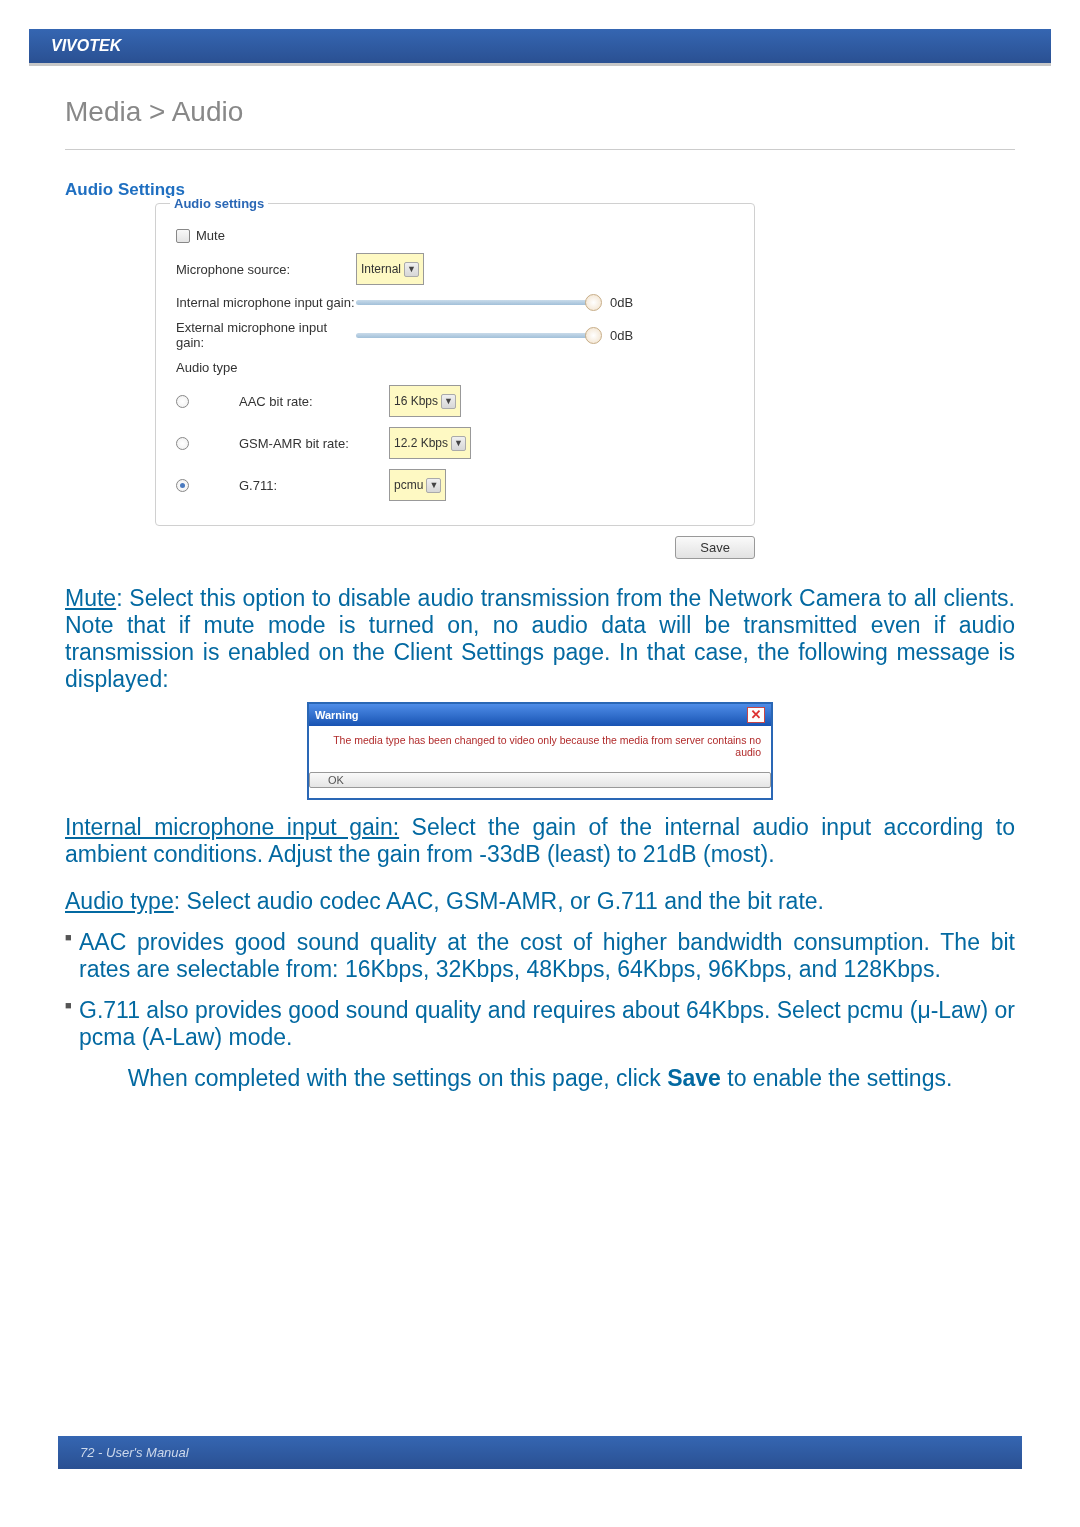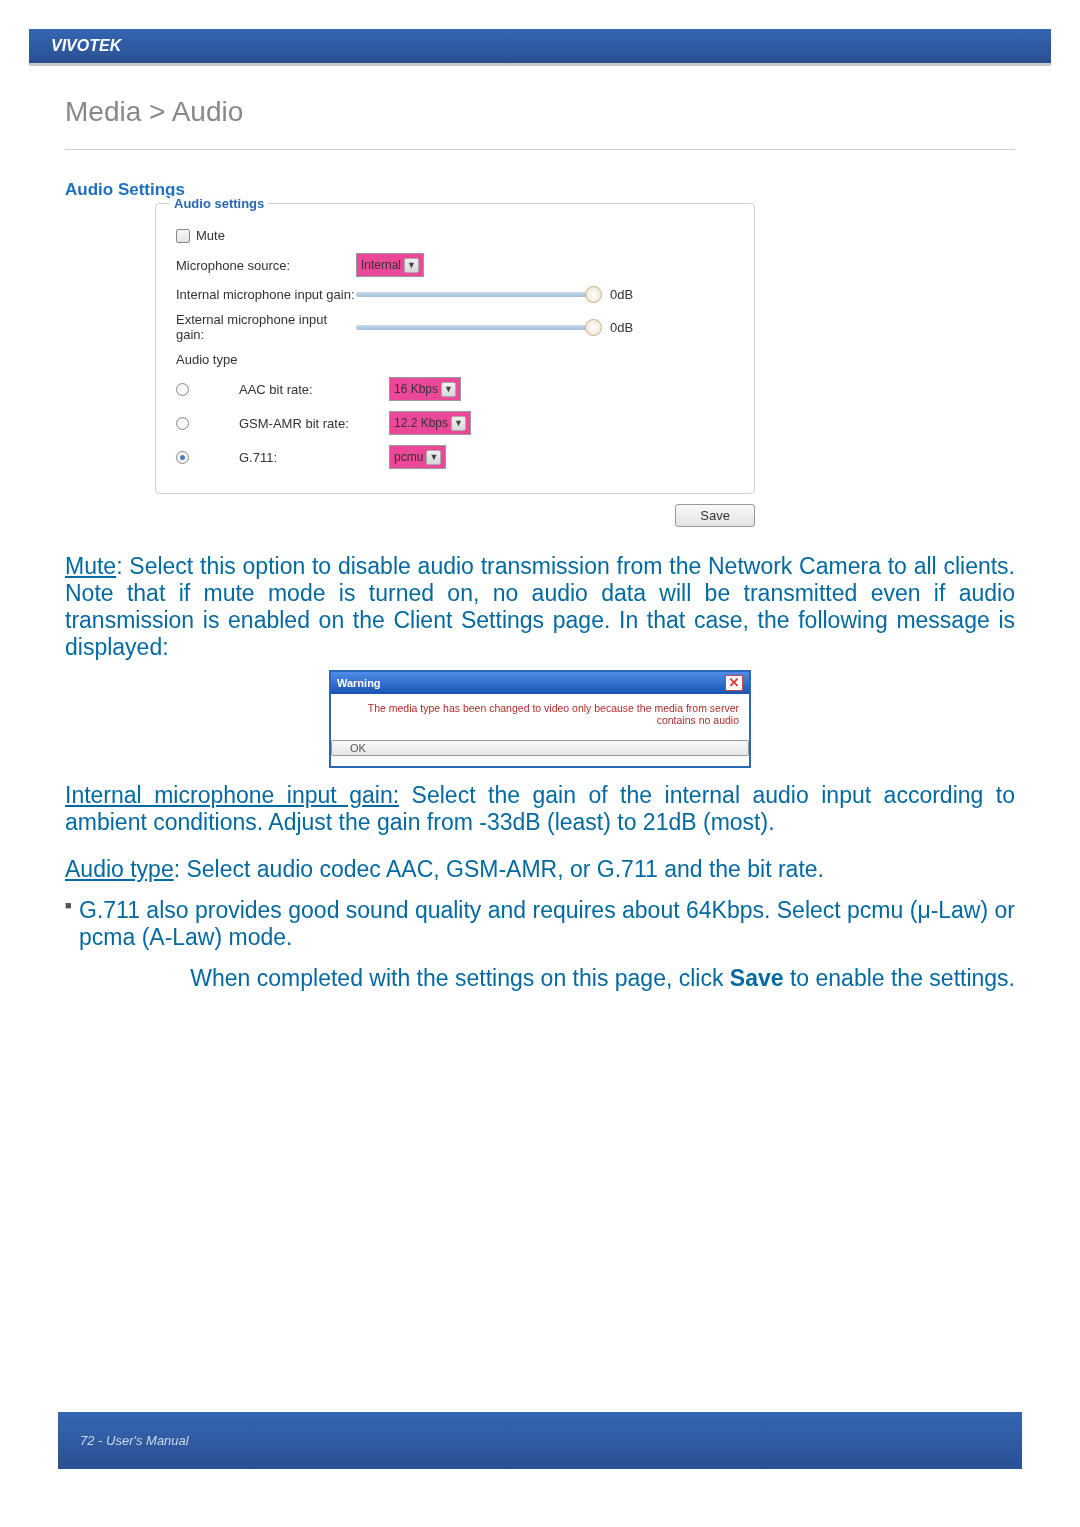--- a/index.html
+++ b/index.html
@@ -96,26 +96,26 @@
   }
   .radio .dot {
     width: 5px; height: 5px;
     border-radius: 50%;
     background: #4a7abf;
     display: none;
   }
   .radio.selected .dot { display:block; }
   .select {
     border: 1px solid #999;
-    background: #ec4899;
+    background: #fef9c3;
     font-size: 12px;
     padding: 1px 4px;
     display: inline-flex;
     align-items: center;
-    height: 24px;
+    height: 32px;
   }
   .select .arrow {
     margin-left: 3px;
     width: 15px; height: 15px;
     background: linear-gradient(#f0f0f0,#d7d7d7);
     border: 1px solid #aaa;
     border-radius: 2px;
     display: inline-flex;
     align-items:center; justify-content:center;
     font-size: 9px;
@@ -158,21 +158,21 @@
   }
   .prose {
     font-size: 23px;
     line-height: 1.18;
     color: #0369a1;
     text-align: justify;
   }
   .prose .u { text-decoration: underline; }
   .warn-box {
     margin: 8px auto 14px auto;
-    width: 422px;
+    width: 466px;
     border: 2px solid #2a67b5;
     background: #fff;
     font-size: 11px;
   }
   .warn-title {
     background: linear-gradient(#4f8de8,#1853b2);
     color: #fff;
     font-weight: bold;
     padding: 3px 6px;
     display:flex;
@@ -217,21 +217,21 @@
     content: "■";
     position: absolute;
     left: 0;
     top: 2px;
     font-size: 11px;
     color: #555;
   }
   .footer {
     position: absolute;
     left: 29px; right: 29px; bottom: 29px;
-    height: 57px;
+    height: 33px;
     background: linear-gradient(#3566b2, #2a5092);
     color: #cdd9ec;
     font-style: italic;
     font-size: 13px;
     display:flex;
     align-items:center;
     padding-left: 22px;
   }
 </style>
 </head>
@@ -330,22 +330,23 @@
 
     <div class="prose">
       <span class="u">Internal microphone input gain:</span><span> Select the gain of the internal audio input according to ambient conditions. Adjust the gain from -33dB (least) to 21dB (most).</span>
     </div>
 
     <div class="prose" style="margin-top:20px;">
       <span class="u">Audio type</span><span>: Select audio codec AAC, GSM-AMR, or G.711 and the bit rate.</span>
     </div>
 
     <ul class="codeclist prose">
+      <li>AAC provides good sound quality at the cost of higher bandwidth consumption. The bit rates are selectable from: 16Kbps, 32Kbps, 48Kbps, 64Kbps, 96Kbps, and 128Kbps.</li>
       <li>G.711 also provides good sound quality and requires about 64Kbps. Select pcmu (μ-Law) or pcma (A-Law) mode.</li>
     </ul>
 
-    <div class="prose" style="margin-top:4px; text-align:right;">
+    <div class="prose" style="margin-top:4px; text-align:center;">
       <span>When completed with the settings on this page, click </span><b>Save</b><span> to enable the settings.</span>
     </div>
   </div>
 
   <div class="footer">72 - User's Manual</div>
 </div>
 
 </body></html>

